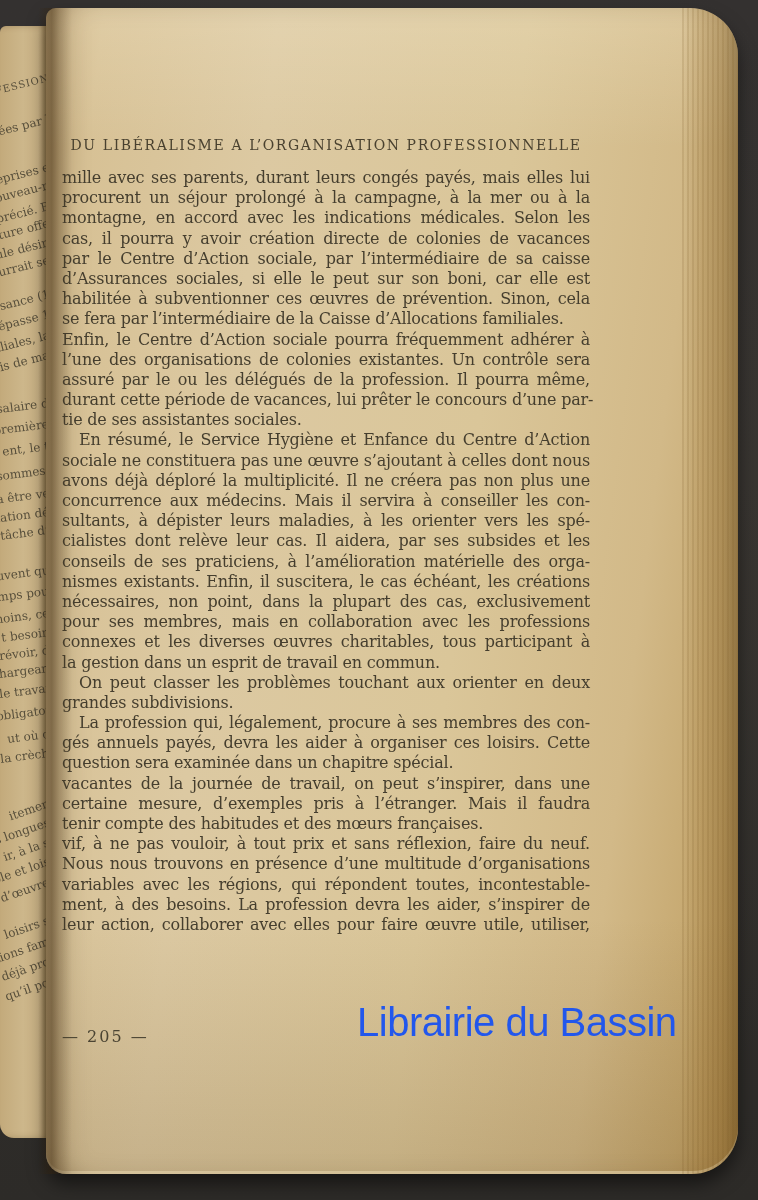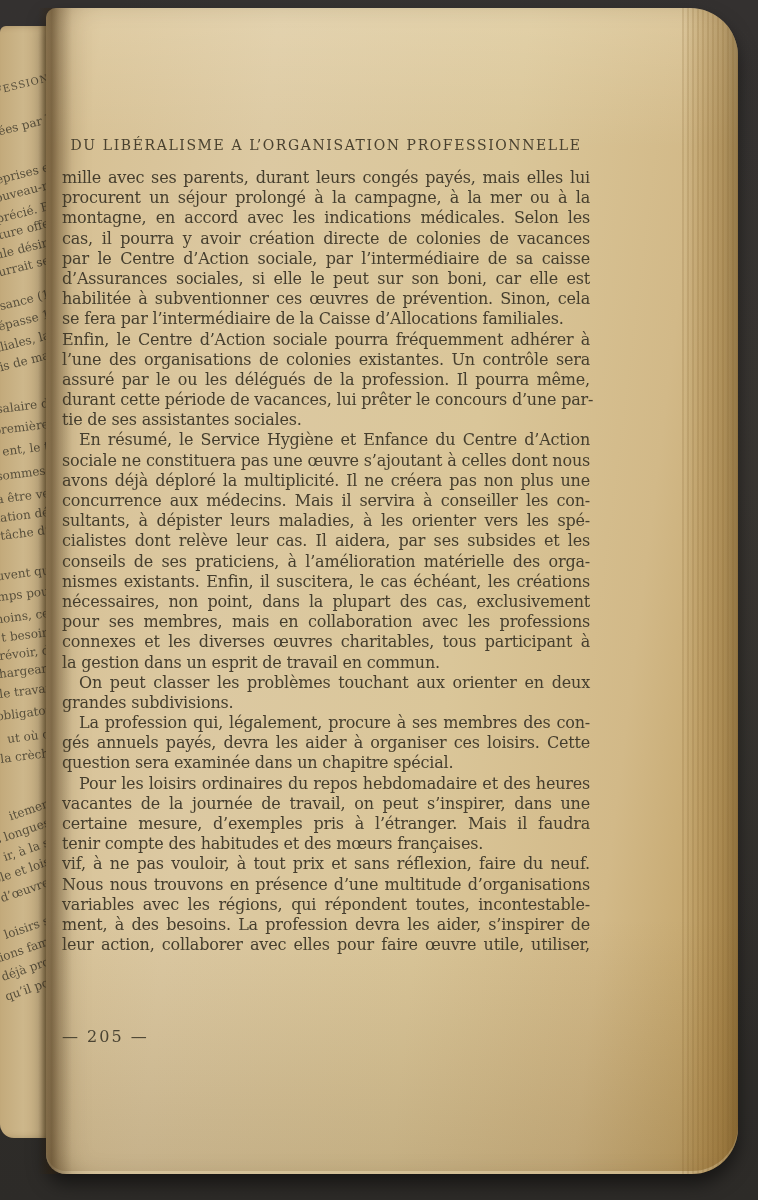--- a/index.html
+++ b/index.html
@@ -144,29 +144,29 @@
         <div class="line">nismes existants. Enfin, il suscitera, le cas échéant, les créations</div>
         <div class="line">nécessaires, non point, dans la plupart des cas, exclusivement</div>
         <div class="line">pour ses membres, mais en collaboration avec les professions</div>
         <div class="line">connexes et les diverses œuvres charitables, tous participant à</div>
         <div class="line plast">la gestion dans un esprit de travail en commun.</div>
         <div class="line indent">On peut classer les problèmes touchant aux orienter en deux</div>
         <div class="line plast">grandes subdivisions.</div>
         <div class="line indent">La profession qui, légalement, procure à ses membres des con-</div>
         <div class="line">gés annuels payés, devra les aider à organiser ces loisirs. Cette</div>
         <div class="line plast">question sera examinée dans un chapitre spécial.</div>
-        <div class="line indent">Pour les loisirs ordinaires du repos hebdomadaire et des heures</div>
         <div class="line">vacantes de la journée de travail, on peut s’inspirer, dans une</div>
         <div class="line">certaine mesure, d’exemples pris à l’étranger. Mais il faudra</div>
         <div class="line plast">tenir compte des habitudes et des mœurs françaises.</div>
         <div class="line">vif, à ne pas vouloir, à tout prix et sans réflexion, faire du neuf.</div>
         <div class="line">Nous nous trouvons en présence d’une multitude d’organisations</div>
         <div class="line">variables avec les régions, qui répondent toutes, incontestable-</div>
         <div class="line">ment, à des besoins. La profession devra les aider, s’inspirer de</div>
         <div class="line">leur action, collaborer avec elles pour faire œuvre utile, utiliser,</div>
       </div>
     <div class="page-number">— 205 —</div>
   </div>
 
   <div class="gutter"></div>
 
+  <div class="watermark">Librairie du Bassin</div>
 
 </div>
 
 </body></html>

